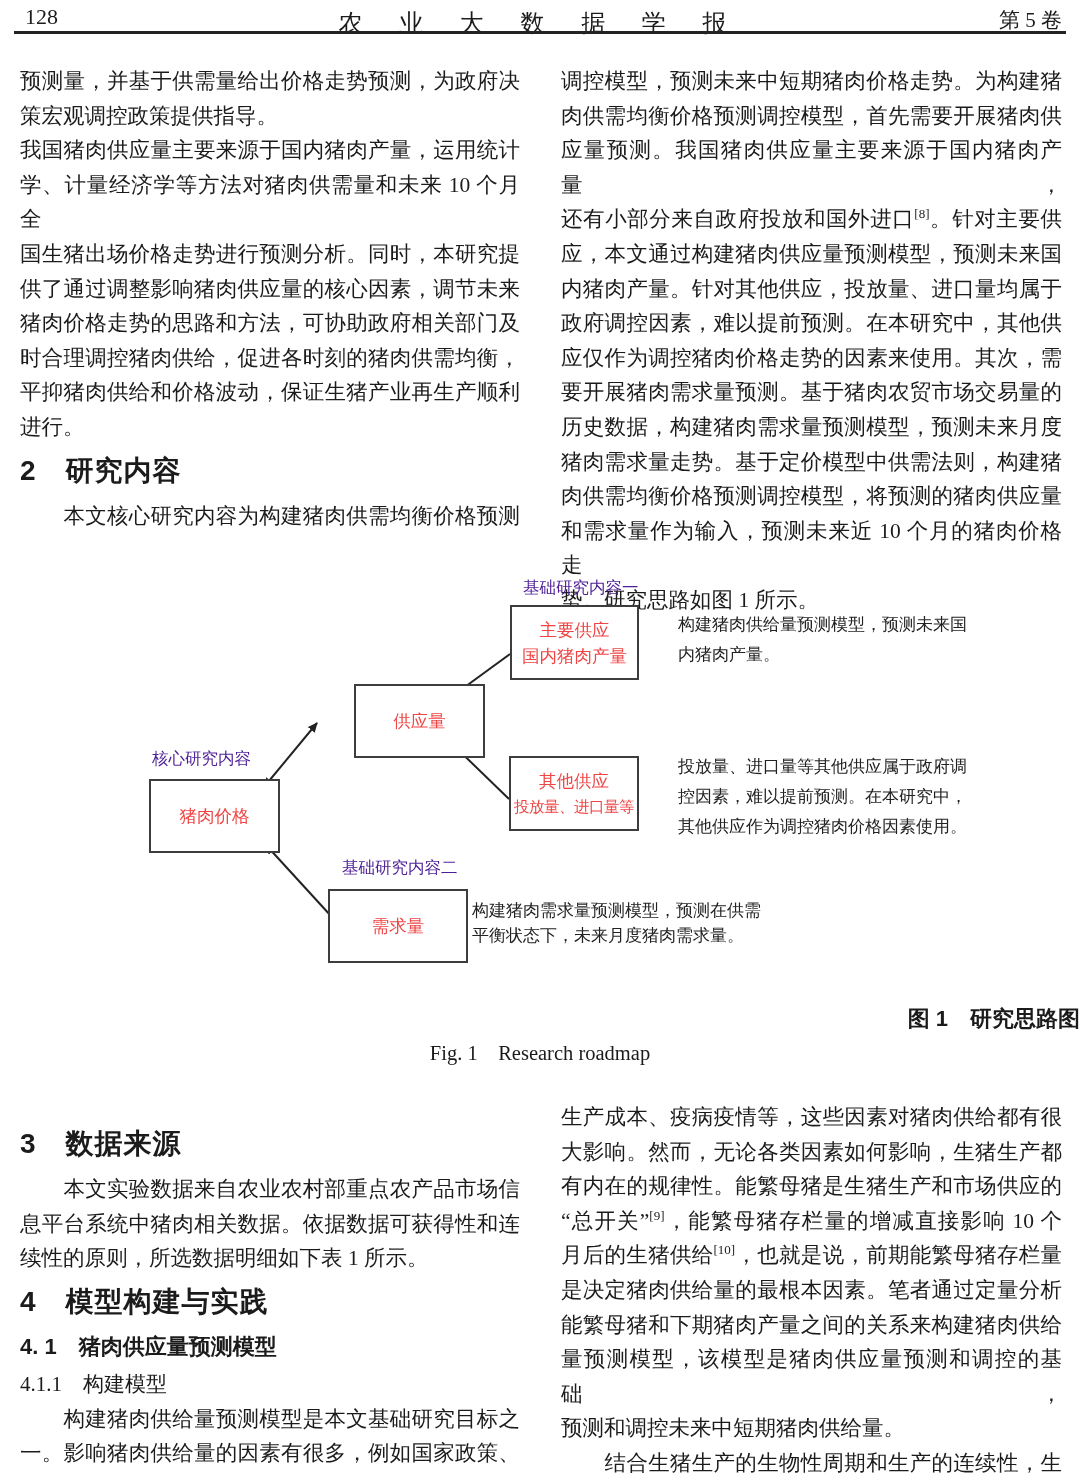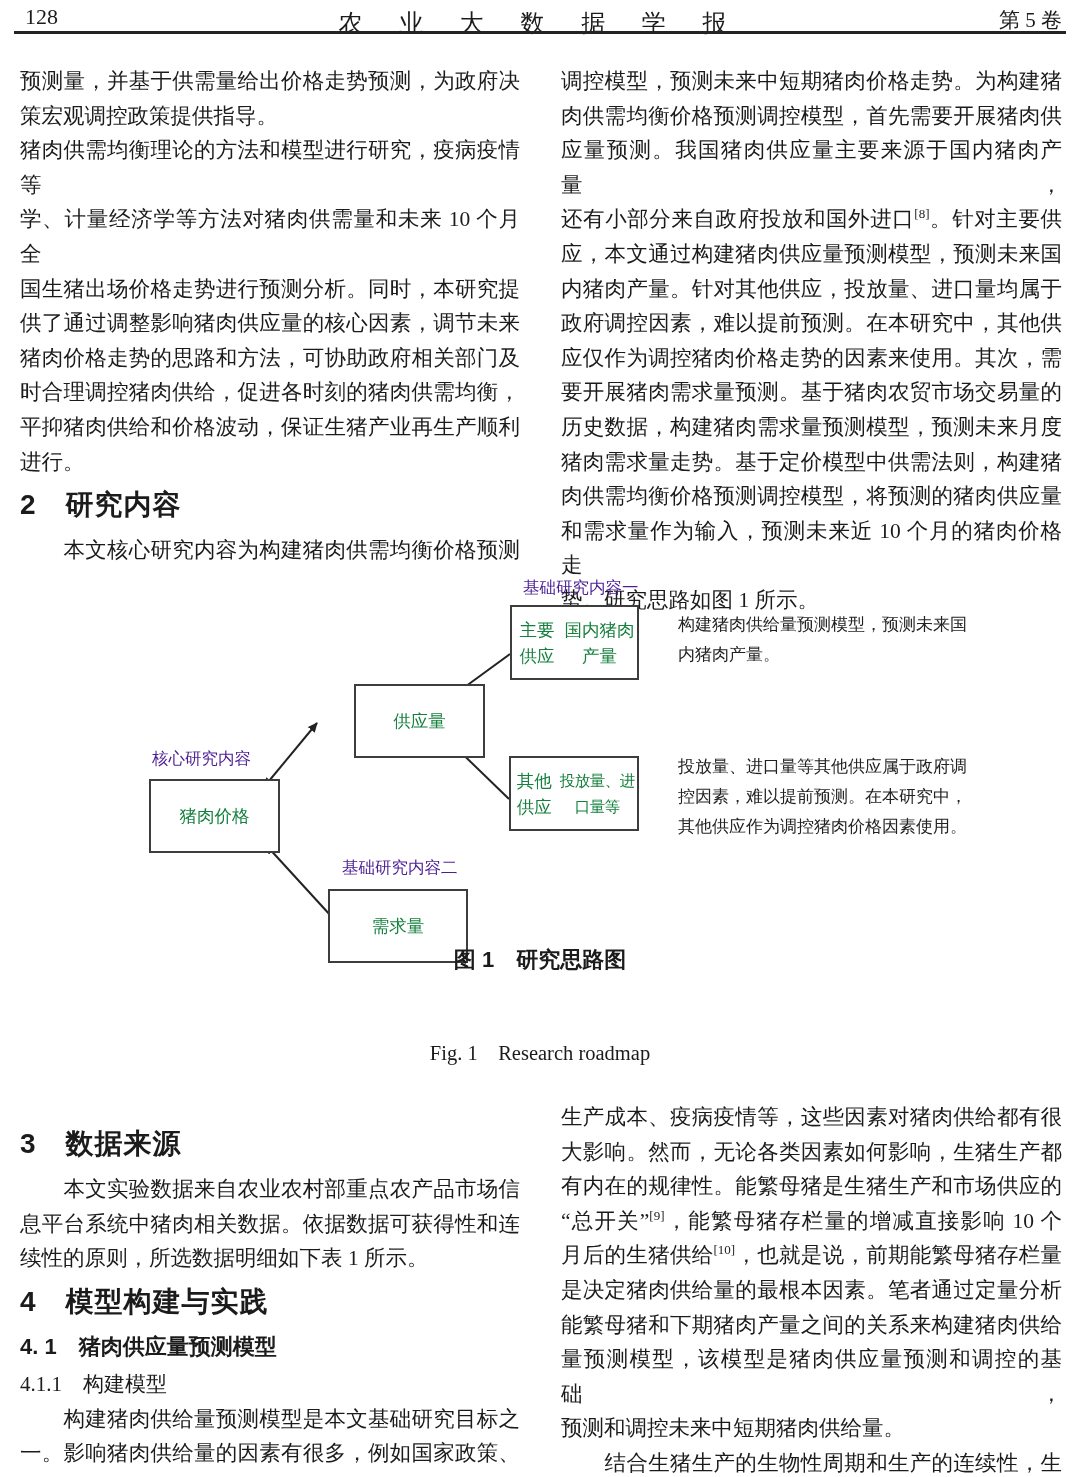--- a/index.html
+++ b/index.html
@@ -22,47 +22,47 @@
   .bline.last{text-align-last:left;}
   .bline sup{font-size:13px;line-height:0;}
   .h2{font-family:"Liberation Sans","DejaVu Sans",sans-serif;font-weight:700;
       font-size:28px;line-height:40px;margin:6px 0 8px;letter-spacing:1px;}
   .h3{font-family:"Liberation Sans","DejaVu Sans",sans-serif;font-weight:700;
       font-size:22px;line-height:34px;margin:8px 0 4px;}
   .h4{font-size:21px;line-height:32px;margin:0 0 2px;}
   
   .fig-layer{position:absolute;left:0;top:0;width:1080px;height:1477px;pointer-events:none;}
   .dbox{position:absolute;border:2px solid #3d3d3d;background:#fff;display:flex;
-        flex-direction:row;align-items:center;justify-content:center;
-        font-size:17.5px;line-height:26px;color:#15803d;text-align:center;}
+        flex-direction:column;align-items:center;justify-content:center;
+        font-size:17.5px;line-height:26px;color:#ef4444;text-align:center;}
   .dbox .l2{font-size:15.5px;letter-spacing:-0.5px;}
   .dlabel{position:absolute;font-size:16.5px;color:#4c1d95;white-space:nowrap;}
   .danno{position:absolute;font-size:17px;line-height:30px;color:#222;}
   .danno.small{font-size:17px;line-height:24.5px;}
   .arrows{position:absolute;left:0;top:560px;}
-  .cap-zh{position:absolute;left:0;right:0;top:946px;text-align:center;
+  .cap-zh{position:absolute;left:0;right:0;top:1005px;text-align:right;
           font-family:"Liberation Sans","DejaVu Sans",sans-serif;
           font-weight:700;font-size:22px;line-height:28px;}
   .cap-en{position:absolute;left:0;right:0;top:1040px;text-align:center;
           font-size:20.5px;line-height:27px;}
 </style>
 </head>
 <body>
 
 <div class="page">
 
   <div class="pagenum">128</div>
   <div class="journal">农 业 大 数 据 学 报</div>
   <div class="volume">第 5 卷</div>
   <div class="hrule"></div>
 
   <div class="col col-tl">
       <div class="bline">预测量，并基于供需量给出价格走势预测，为政府决</div>
       <div class="bline last">策宏观调控政策提供指导。</div>
-      <div class="bline">猪肉供需均衡理论的方法和模型进行研究，疫病疫情等</div>
+      <div class="bline">我国猪肉供应量主要来源于国内猪肉产量，运用统计</div>
       <div class="bline">学、计量经济学等方法对猪肉供需量和未来 10 个月全</div>
       <div class="bline">国生猪出场价格走势进行预测分析。同时，本研究提</div>
       <div class="bline">供了通过调整影响猪肉供应量的核心因素，调节未来</div>
       <div class="bline">猪肉价格走势的思路和方法，可协助政府相关部门及</div>
       <div class="bline">时合理调控猪肉供给，促进各时刻的猪肉供需均衡，</div>
       <div class="bline">平抑猪肉供给和价格波动，保证生猪产业再生产顺利</div>
       <div class="bline last">进行。</div>
       <div class="h2">2　研究内容</div>
       <div class="bline">　　本文核心研究内容为构建猪肉供需均衡价格预测</div>
     </div>
@@ -139,18 +139,19 @@
 
     <div class="dlabel" style="left:152px;top:748px;">核心研究内容</div>
     <div class="dbox" style="left:133px;top:779px;width:127px;height:70px;margin-left:16px;">
       <div>猪肉价格</div>
     </div>
 
     <div class="dlabel" style="left:342px;top:857px;">基础研究内容二</div>
     <div class="dbox" style="left:328px;top:889px;width:136px;height:70px;">
       <div>需求量</div>
     </div>
+    <div class="danno small" style="left:472px;top:899px;width:295px;">构建猪肉需求量预测模型，预测在供需<br>平衡状态下，未来月度猪肉需求量。</div>
 
     <div class="cap-zh">图 1　研究思路图</div>
     <div class="cap-en">Fig. 1　Research roadmap</div>
   </div>
 
 </div>
 
 </body></html>

